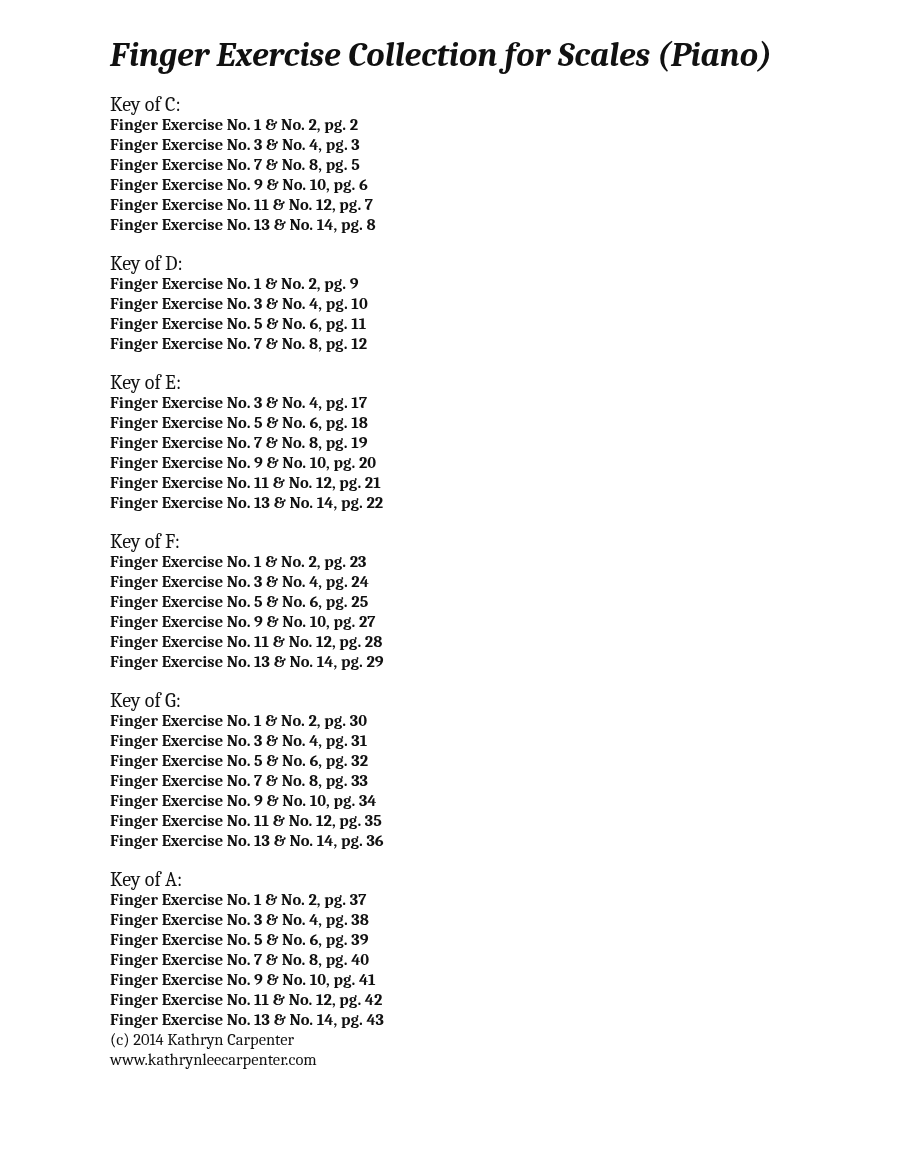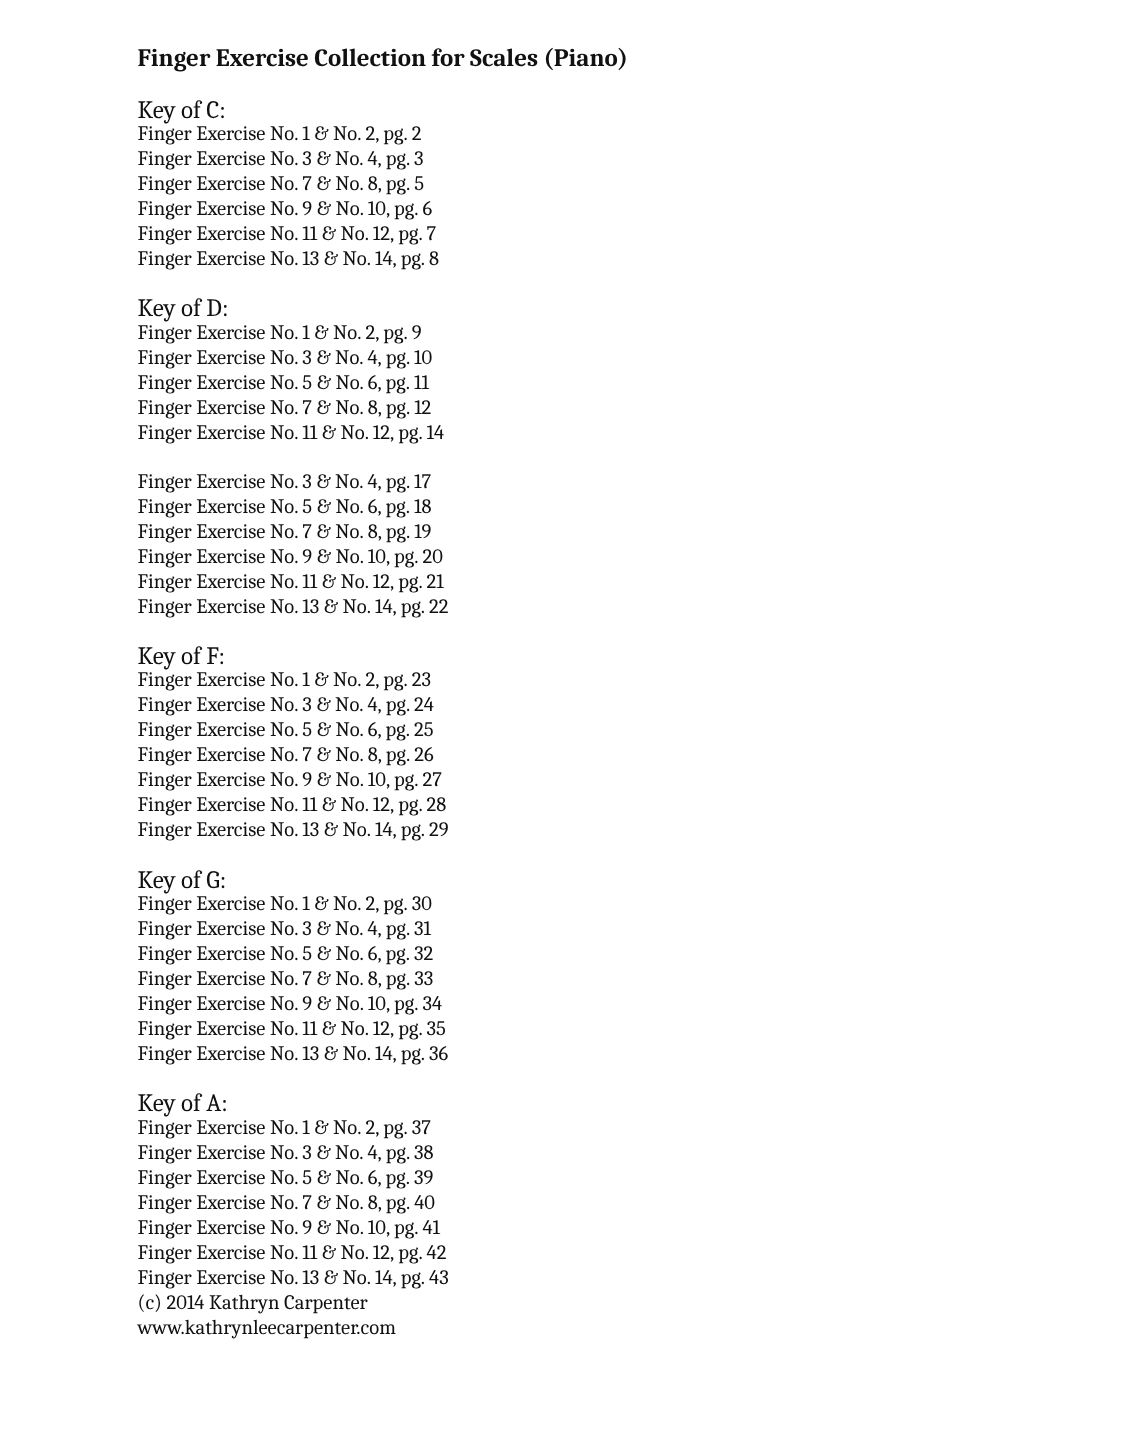--- a/index.html
+++ b/index.html
@@ -9,34 +9,36 @@
       background: #fff;
       font-family: Cambria, "Book Antiqua", Palatino, "Palatino Linotype", Georgia, serif;
       color: #111;
     }
     .page {
       padding: 35px 0 0 110px;
       width: 900px;
     }
     h1.title {
       font-weight: 700;
-      font-size: 20px;
+      font-size: 34px;
       letter-spacing: 0px;
       margin-bottom: 20px;
+      font-style: italic;
     }
     .section {
       margin-bottom: 19px;
     }
     .section-heading {
       font-size: 20px;
       line-height: 20px;
     }
     .entry {
       font-size: 16.5px;
       line-height: 20px;
+      font-weight: bold;
     }
     .footer {
       font-size: 16.5px;
       line-height: 20px;
     }
   </style>
 </head>
 <body>
 
 <div class="page">
@@ -50,36 +52,35 @@
         <div class="entry">Finger Exercise No. 9 &amp; No. 10, pg. 6</div>
         <div class="entry">Finger Exercise No. 11 &amp; No. 12, pg. 7</div>
         <div class="entry">Finger Exercise No. 13 &amp; No. 14, pg. 8</div>
       </div>
       <div class="section">
         <div class="section-heading">Key of D:</div>
         <div class="entry">Finger Exercise No. 1 &amp; No. 2, pg. 9</div>
         <div class="entry">Finger Exercise No. 3 &amp; No. 4, pg. 10</div>
         <div class="entry">Finger Exercise No. 5 &amp; No. 6, pg. 11</div>
         <div class="entry">Finger Exercise No. 7 &amp; No. 8, pg. 12</div>
-        <div class="entry">Finger Exercise No. 11 &amp; No. 12, pg. 14</div>
       </div>
       <div class="section">
+        <div class="section-heading">Key of E:</div>
         <div class="entry">Finger Exercise No. 3 &amp; No. 4, pg. 17</div>
         <div class="entry">Finger Exercise No. 5 &amp; No. 6, pg. 18</div>
         <div class="entry">Finger Exercise No. 7 &amp; No. 8, pg. 19</div>
         <div class="entry">Finger Exercise No. 9 &amp; No. 10, pg. 20</div>
         <div class="entry">Finger Exercise No. 11 &amp; No. 12, pg. 21</div>
         <div class="entry">Finger Exercise No. 13 &amp; No. 14, pg. 22</div>
       </div>
       <div class="section">
         <div class="section-heading">Key of F:</div>
         <div class="entry">Finger Exercise No. 1 &amp; No. 2, pg. 23</div>
         <div class="entry">Finger Exercise No. 3 &amp; No. 4, pg. 24</div>
         <div class="entry">Finger Exercise No. 5 &amp; No. 6, pg. 25</div>
-        <div class="entry">Finger Exercise No. 7 &amp; No. 8, pg. 26</div>
         <div class="entry">Finger Exercise No. 9 &amp; No. 10, pg. 27</div>
         <div class="entry">Finger Exercise No. 11 &amp; No. 12, pg. 28</div>
         <div class="entry">Finger Exercise No. 13 &amp; No. 14, pg. 29</div>
       </div>
       <div class="section">
         <div class="section-heading">Key of G:</div>
         <div class="entry">Finger Exercise No. 1 &amp; No. 2, pg. 30</div>
         <div class="entry">Finger Exercise No. 3 &amp; No. 4, pg. 31</div>
         <div class="entry">Finger Exercise No. 5 &amp; No. 6, pg. 32</div>
         <div class="entry">Finger Exercise No. 7 &amp; No. 8, pg. 33</div>

